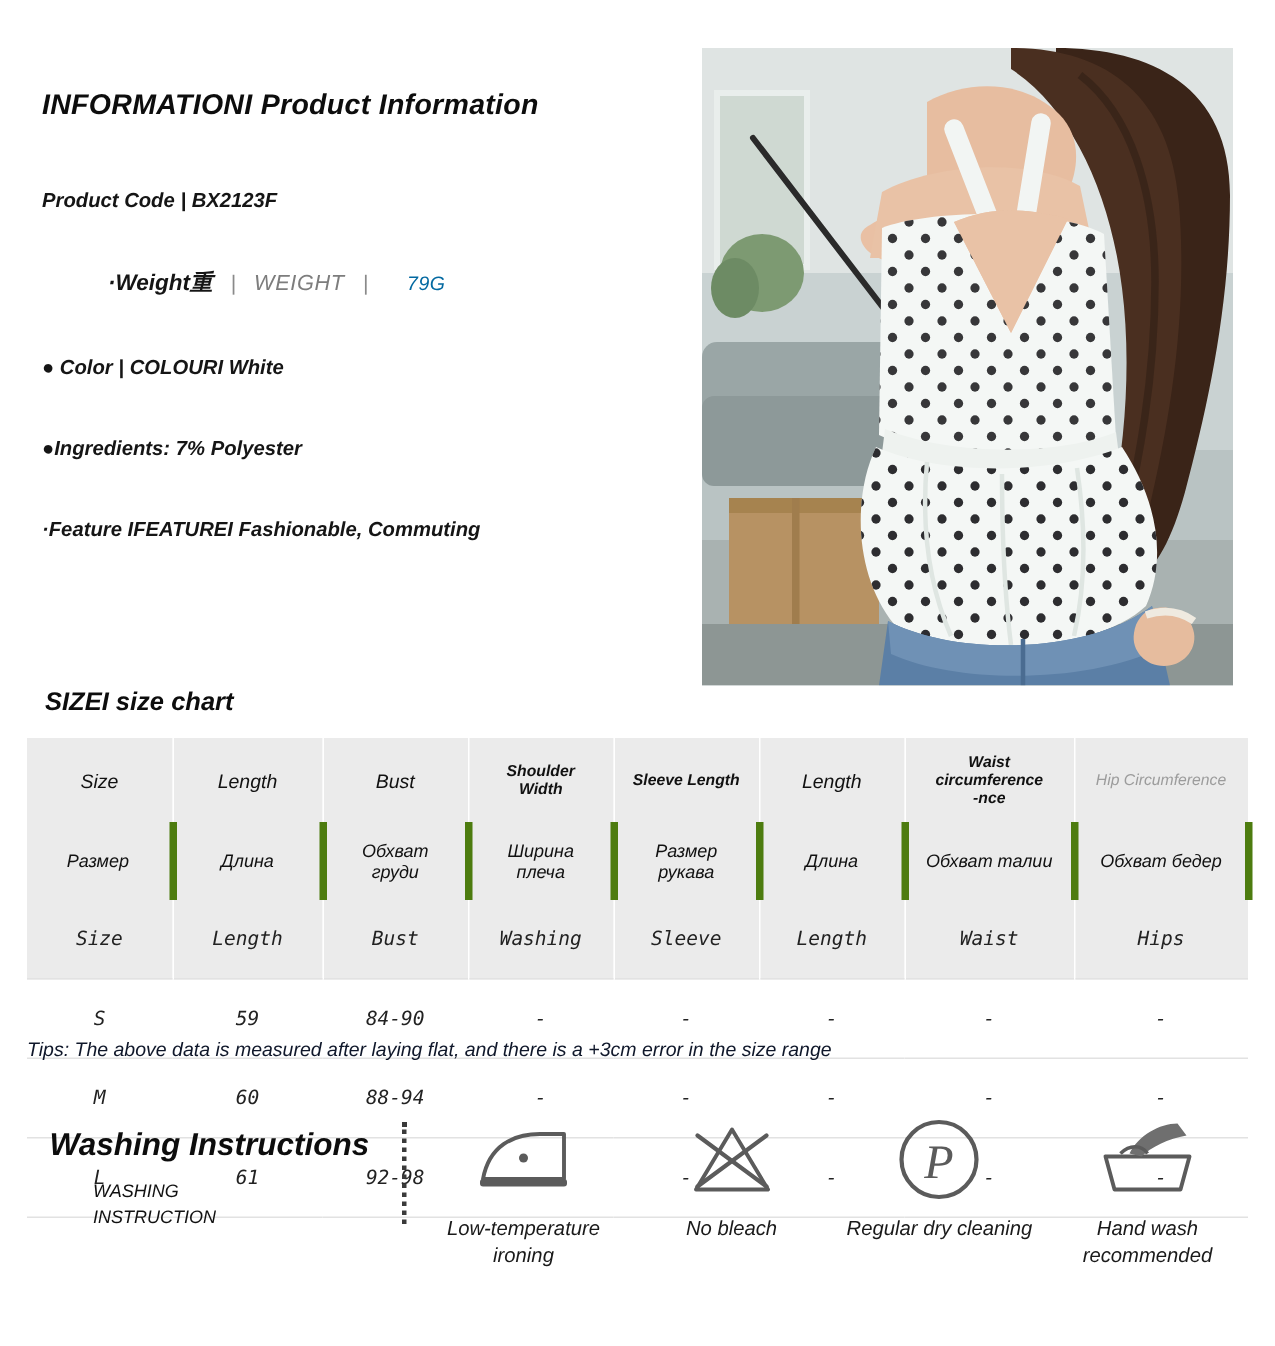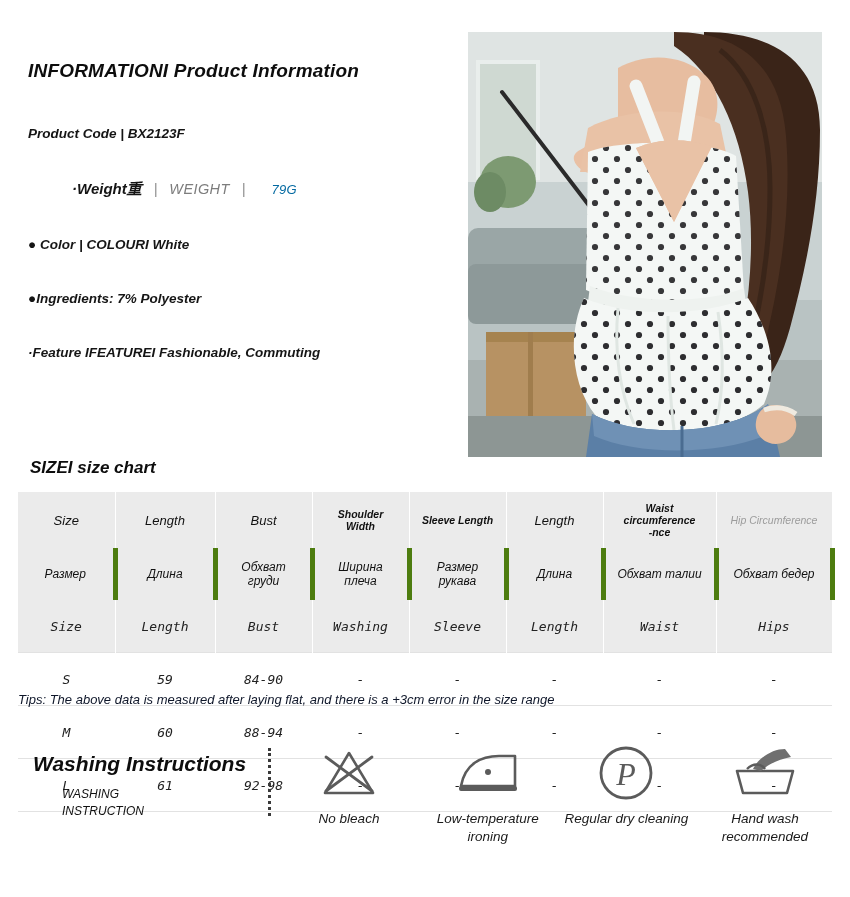--- a/index.html
+++ b/index.html
@@ -415,38 +415,38 @@
   <div class="wash-sub">
     <span>WASHING</span><br>
     <span>INSTRUCTION</span>
   </div>
   <div class="dotted-sep"></div>
 
   <div class="wash-items">
 
     <div class="wash-item">
       <div class="wash-icon">
+        <svg width="66" height="50" viewBox="0 0 66 50" xmlns="http://www.w3.org/2000/svg">
+          <path d="M6 38 C 10 16, 26 8, 44 8 L 60 8 L 60 38 Z" fill="none" stroke="#5b5b5b" stroke-width="2.6" stroke-linejoin="round"></path>
+          <rect x="4" y="38" width="58" height="5" rx="2" fill="#5b5b5b"></rect>
+          <circle cx="33" cy="24" r="3" fill="#5b5b5b"></circle>
+        </svg>
+      </div>
+      <div class="wash-label">Low-temperature ironing</div>
+    </div>
+
+    <div class="wash-item">
+      <div class="wash-icon">
         <svg width="62" height="52" viewBox="0 0 62 52" xmlns="http://www.w3.org/2000/svg">
           <path d="M31 6 L 55 46 L 7 46 Z" fill="none" stroke="#5b5b5b" stroke-width="2.6" stroke-linejoin="round"></path>
           <path d="M8 10 L 54 44" stroke="#5b5b5b" stroke-width="2.8" stroke-linecap="round"></path>
           <path d="M54 10 L 8 44" stroke="#5b5b5b" stroke-width="2.8" stroke-linecap="round"></path>
         </svg>
       </div>
       <div class="wash-label">No bleach</div>
-    </div>
-
-    <div class="wash-item">
-      <div class="wash-icon">
-        <svg width="66" height="50" viewBox="0 0 66 50" xmlns="http://www.w3.org/2000/svg">
-          <path d="M6 38 C 10 16, 26 8, 44 8 L 60 8 L 60 38 Z" fill="none" stroke="#5b5b5b" stroke-width="2.6" stroke-linejoin="round"></path>
-          <rect x="4" y="38" width="58" height="5" rx="2" fill="#5b5b5b"></rect>
-          <circle cx="33" cy="24" r="3" fill="#5b5b5b"></circle>
-        </svg>
-      </div>
-      <div class="wash-label">Low-temperature ironing</div>
     </div>
 
     <div class="wash-item">
       <div class="wash-icon">
         <svg width="58" height="58" viewBox="0 0 58 58" xmlns="http://www.w3.org/2000/svg">
           <circle cx="29" cy="29" r="25" fill="none" stroke="#5b5b5b" stroke-width="2.8"></circle>
           <text x="29" y="41" text-anchor="middle" font-family="Liberation Serif, serif" font-size="32" fill="#5b5b5b">P</text>
         </svg>
       </div>
       <div class="wash-label">Regular dry cleaning</div>

